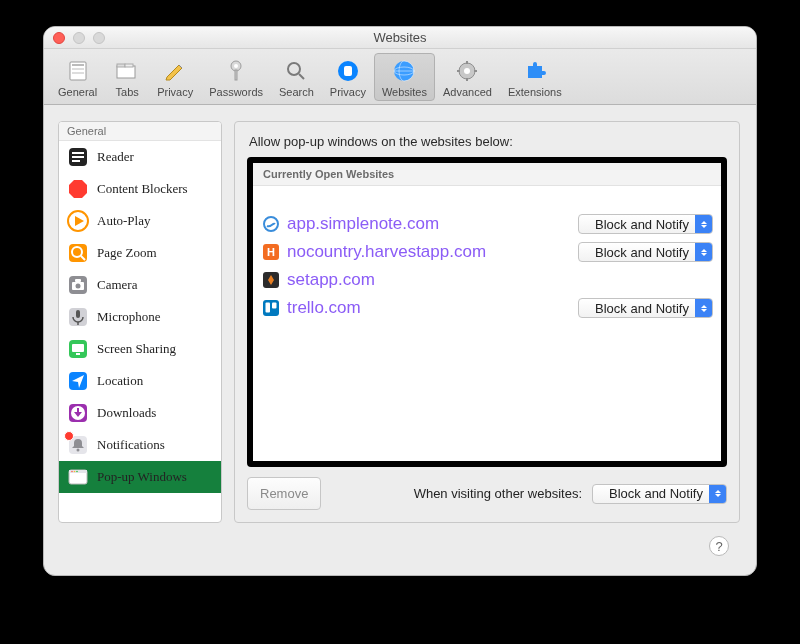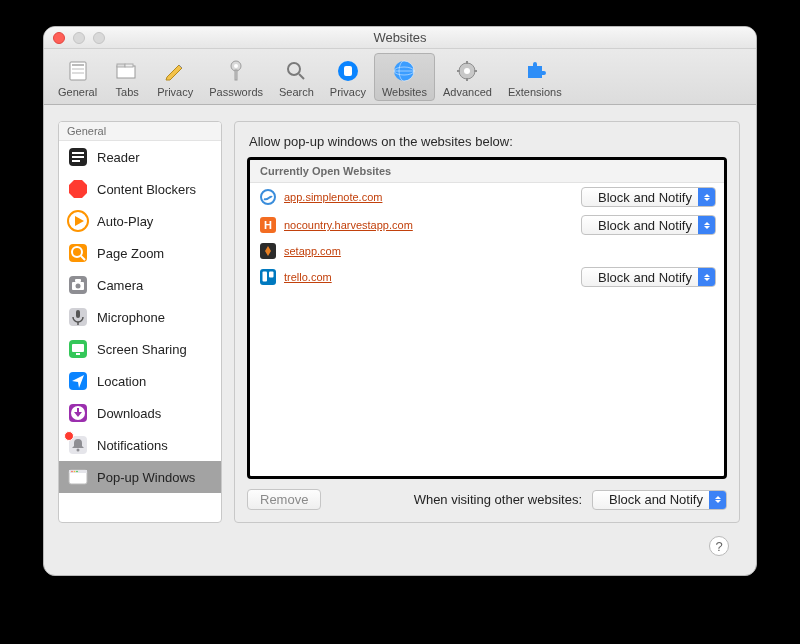--- a/index.html
+++ b/index.html
@@ -65,57 +65,57 @@
     border-radius: 4px;
     overflow: hidden;
     display:flex; flex-direction:column;
     height: 402px;
   }
   .sb-header {
     background: #f4f4f4;
     border-bottom: 1px solid #e3e3e3;
     padding: 3px 8px; font-size: 11px; color:#6e6e6e;
   }
-  .sb-list { flex:1; overflow:auto; }
+  .sb-list { flex:1; overflow:auto;font-family:Liberation Serif, serif; }
   .sb-item {
     display: flex; align-items: center; gap: 8px;
     padding: 5px 8px;
   }
   .sb-item .sb-label { font-size: 13px; }
-  .sb-item.selected { background: #a3a3a3; }
+  .sb-item.selected { background: #15803d; }
   .sb-icon { width: 22px; height: 22px; position:relative; display:flex;align-items:center;justify-content:center;}
   .badge-dot { position:absolute; top:-3px; left:-3px; width:10px;height:10px;border-radius:50%;background:#ff3b30;border:1px solid #fff;}
   
   .main {
     flex: 1;
     background: #ededed;
     border: 1px solid #c8c8c8;
     border-radius: 4px;
     padding: 10px 12px 12px;
     display:flex; flex-direction:column;
     height: 402px;
     position: relative;
   }
   .main-heading { font-size: 13px; margin: 2px 2px 8px 2px; color:#2a2a2a; }
   .site-box {
-    background:#fff; border:3px solid #000000; border-radius:4px;
-    flex:1; overflow:hidden; display:flex; flex-direction:column;
+    background:#fff; border:6px solid #000000; border-radius:4px;
+    flex:1; overflow:hidden; display:flex; flex-direction:column;gap:24px;
   }
   .site-header {
     background:#f3f3f3; border-bottom:1px solid #e2e2e2;
     font-size:11px; font-weight:600; color:#6b6b6b;
     padding: 5px 10px;
   }
   .site-list { flex:1; overflow:auto; }
   .site-row {
     display:flex; align-items:center; padding: 4px 8px 4px 10px;
     gap:8px;
   }
   .site-icon { width:16px;height:16px;border-radius:3px;display:flex;align-items:center;justify-content:center;}
-  .site-name { flex:1; font-size:11px; color:#c2410c;text-decoration:underline; }
+  .site-name { flex:1; font-size:17px; color:#8b5cf6; }
   .select {
     display:flex; align-items:center;
     height:20px; min-width:135px; font-size:13px;
     background: linear-gradient(#fff,#f2f2f2);
     border:1px solid #c3c3c3; border-radius:4px;
     padding: 0 0 0 16px; overflow:hidden;
   }
   .select .sel-text { flex:1; }
   .sel-arrow {
     width:17px; height:100%;
@@ -123,21 +123,21 @@
     display:flex; flex-direction:column; align-items:center; justify-content:center;
     gap:0px;
   }
   .sel-arrow .tri{width:0;height:0;border-left:3px solid transparent;border-right:3px solid transparent;}
   .sel-arrow .up{border-bottom:3px solid #fff;margin-bottom:1px;}
   .sel-arrow .down{border-top:3px solid #fff;}
   .bottom-bar {
     display:flex; align-items:center; margin-top:10px; gap:10px;
   }
   .btn {
-    height:21px; padding: 0 12px; font-size:13px;
+    height:33px; padding: 0 12px; font-size:13px;
     background:linear-gradient(#fdfdfd,#efefef);
     border:1px solid #c6c6c6; border-radius:4px;
     color:#8a8a8a;
   }
   .help { position:absolute; right:10px; bottom:-34px; width:20px;height:20px;border-radius:50%;border:1px solid #b9b9b9;background:#fff;display:flex;align-items:center;justify-content:center;font-size:13px;color:#666;}
   .footer { height:36px; }
 </style>
 </head>
 <body>
 

